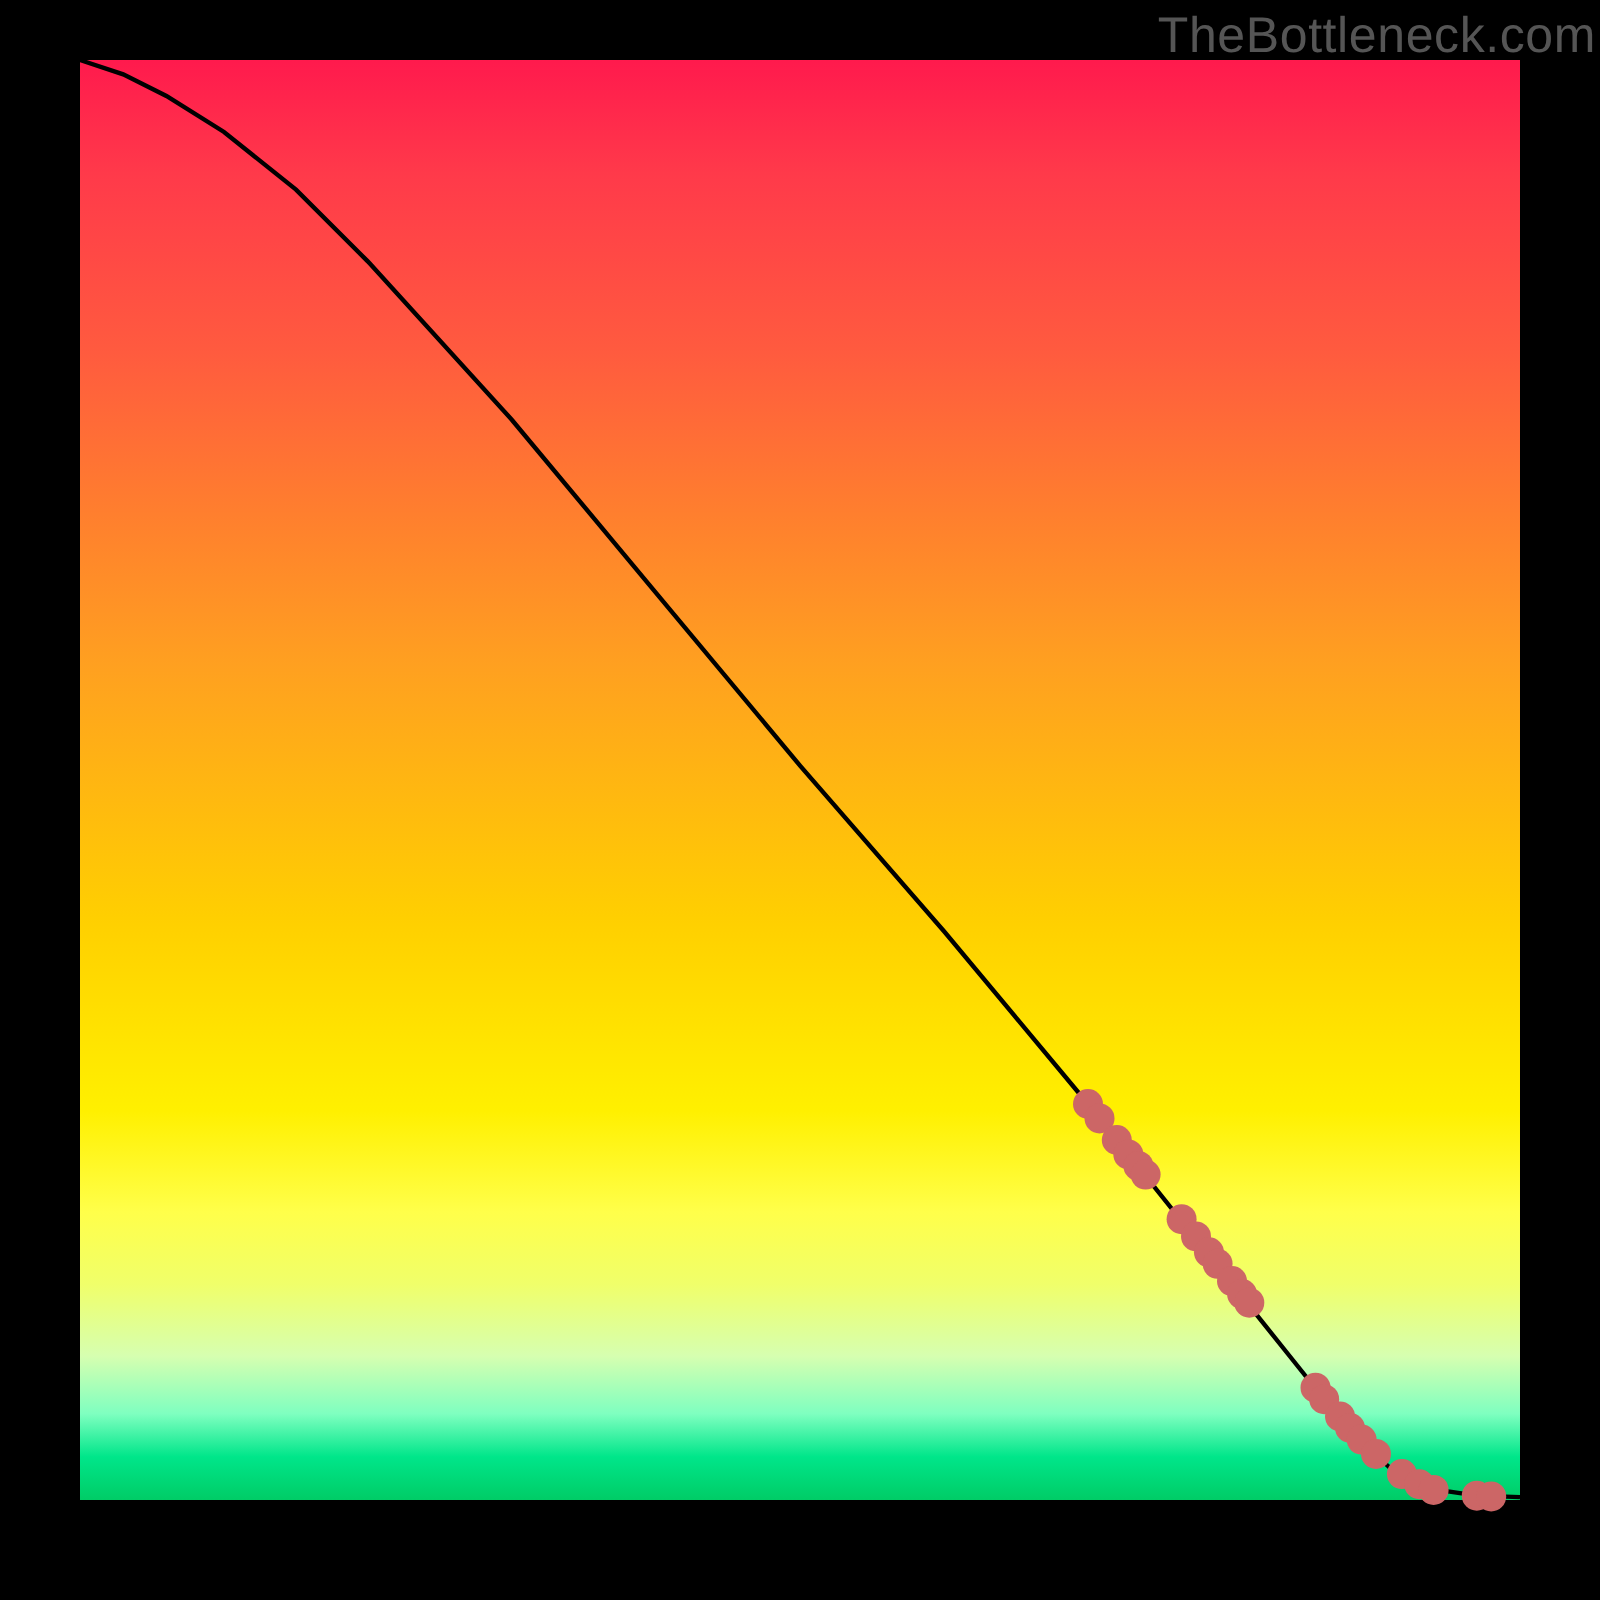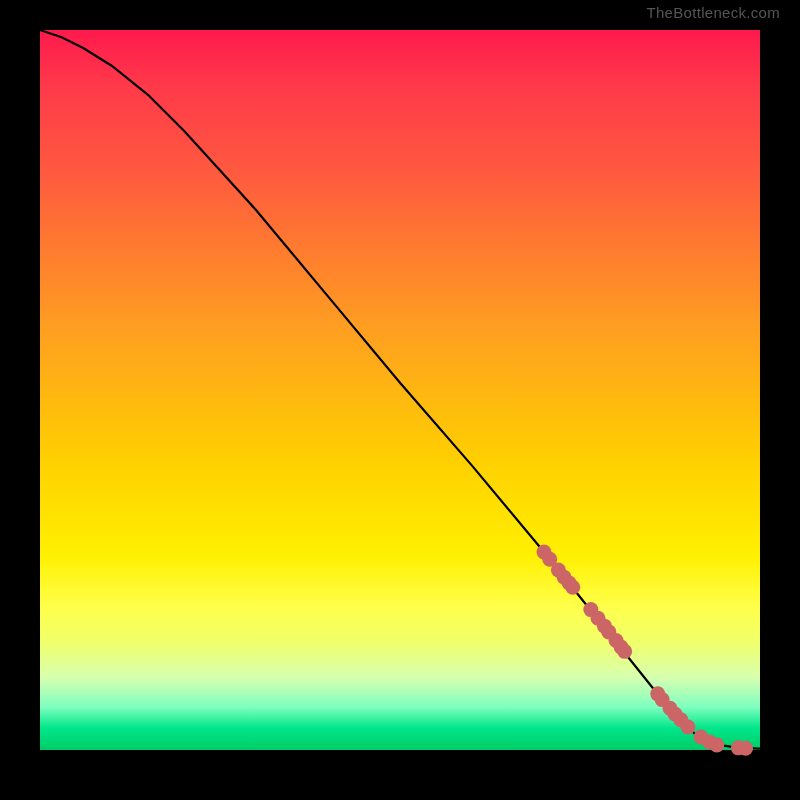--- a/index.html
+++ b/index.html
@@ -13,23 +13,23 @@
   }
   .container {
     position: relative;
     width: 800px;
     height: 800px;
     background: #000;
   }
   .watermark {
     position: absolute;
     top: 4px;
-    right: 20px;
+    right: 2px;
     color: #555;
-    font-size: 15px;
+    font-size: 25px;
     font-weight: 500;
     letter-spacing: 0.3px;
     user-select: none;
   }
   .plot-area {
     position: absolute;
     left: 40px;
     top: 30px;
     width: 720px;
     height: 720px;

